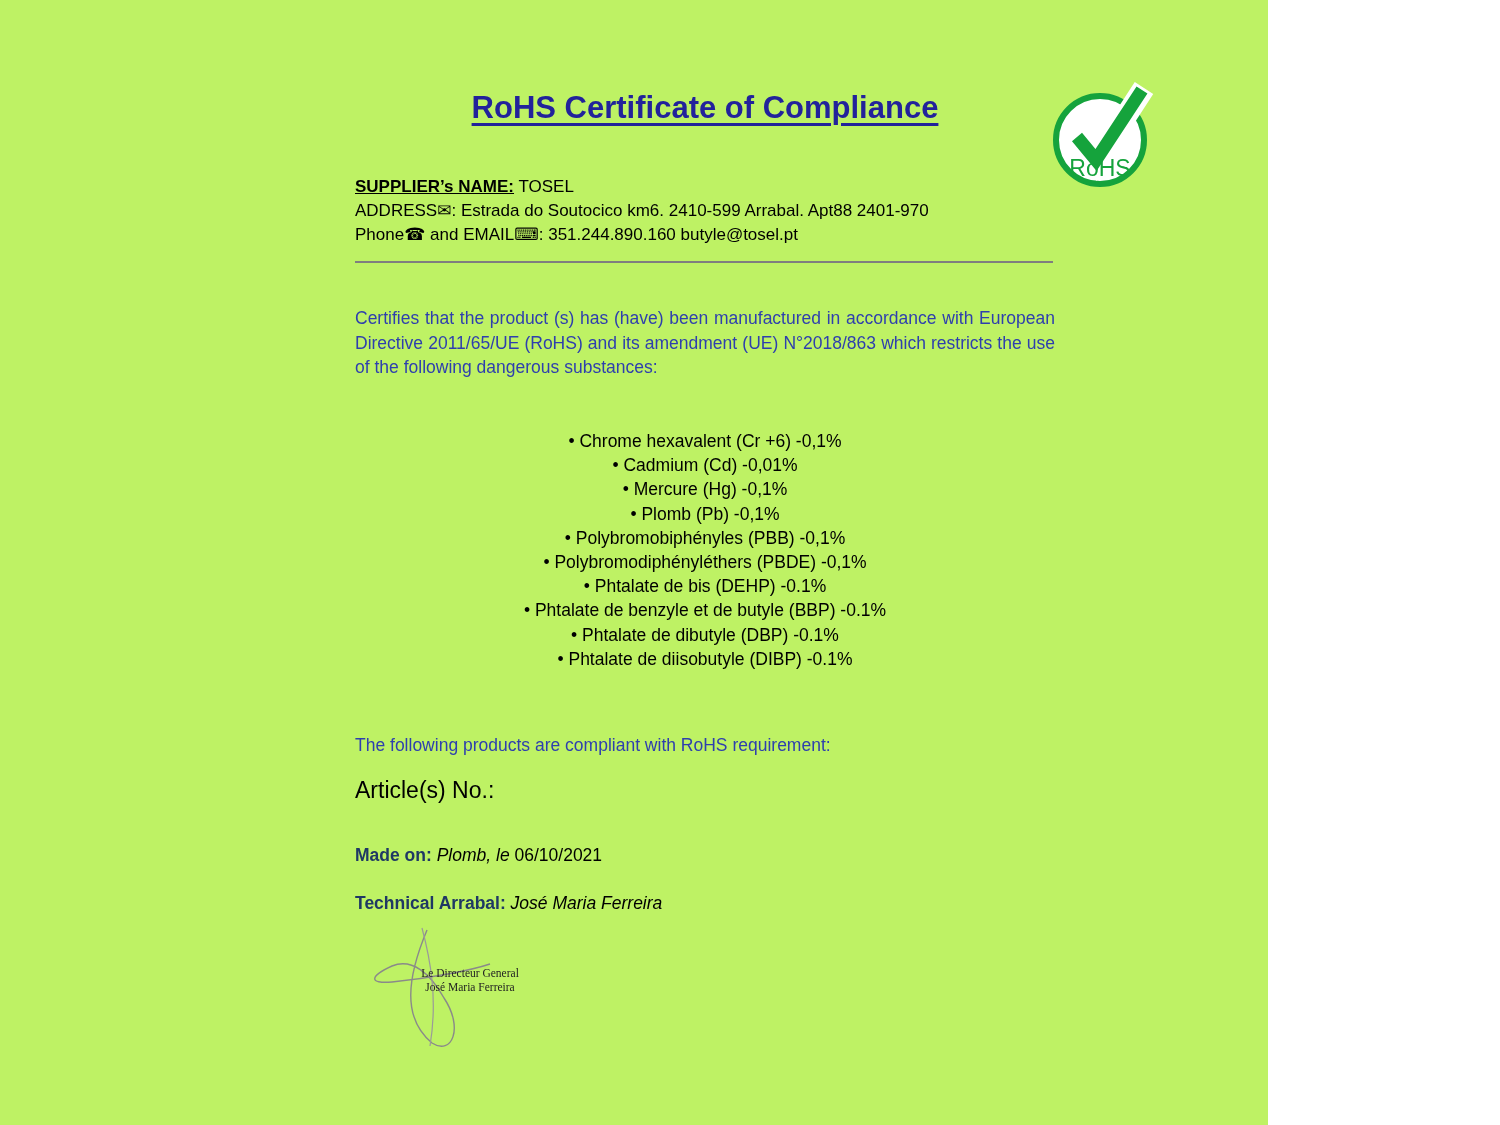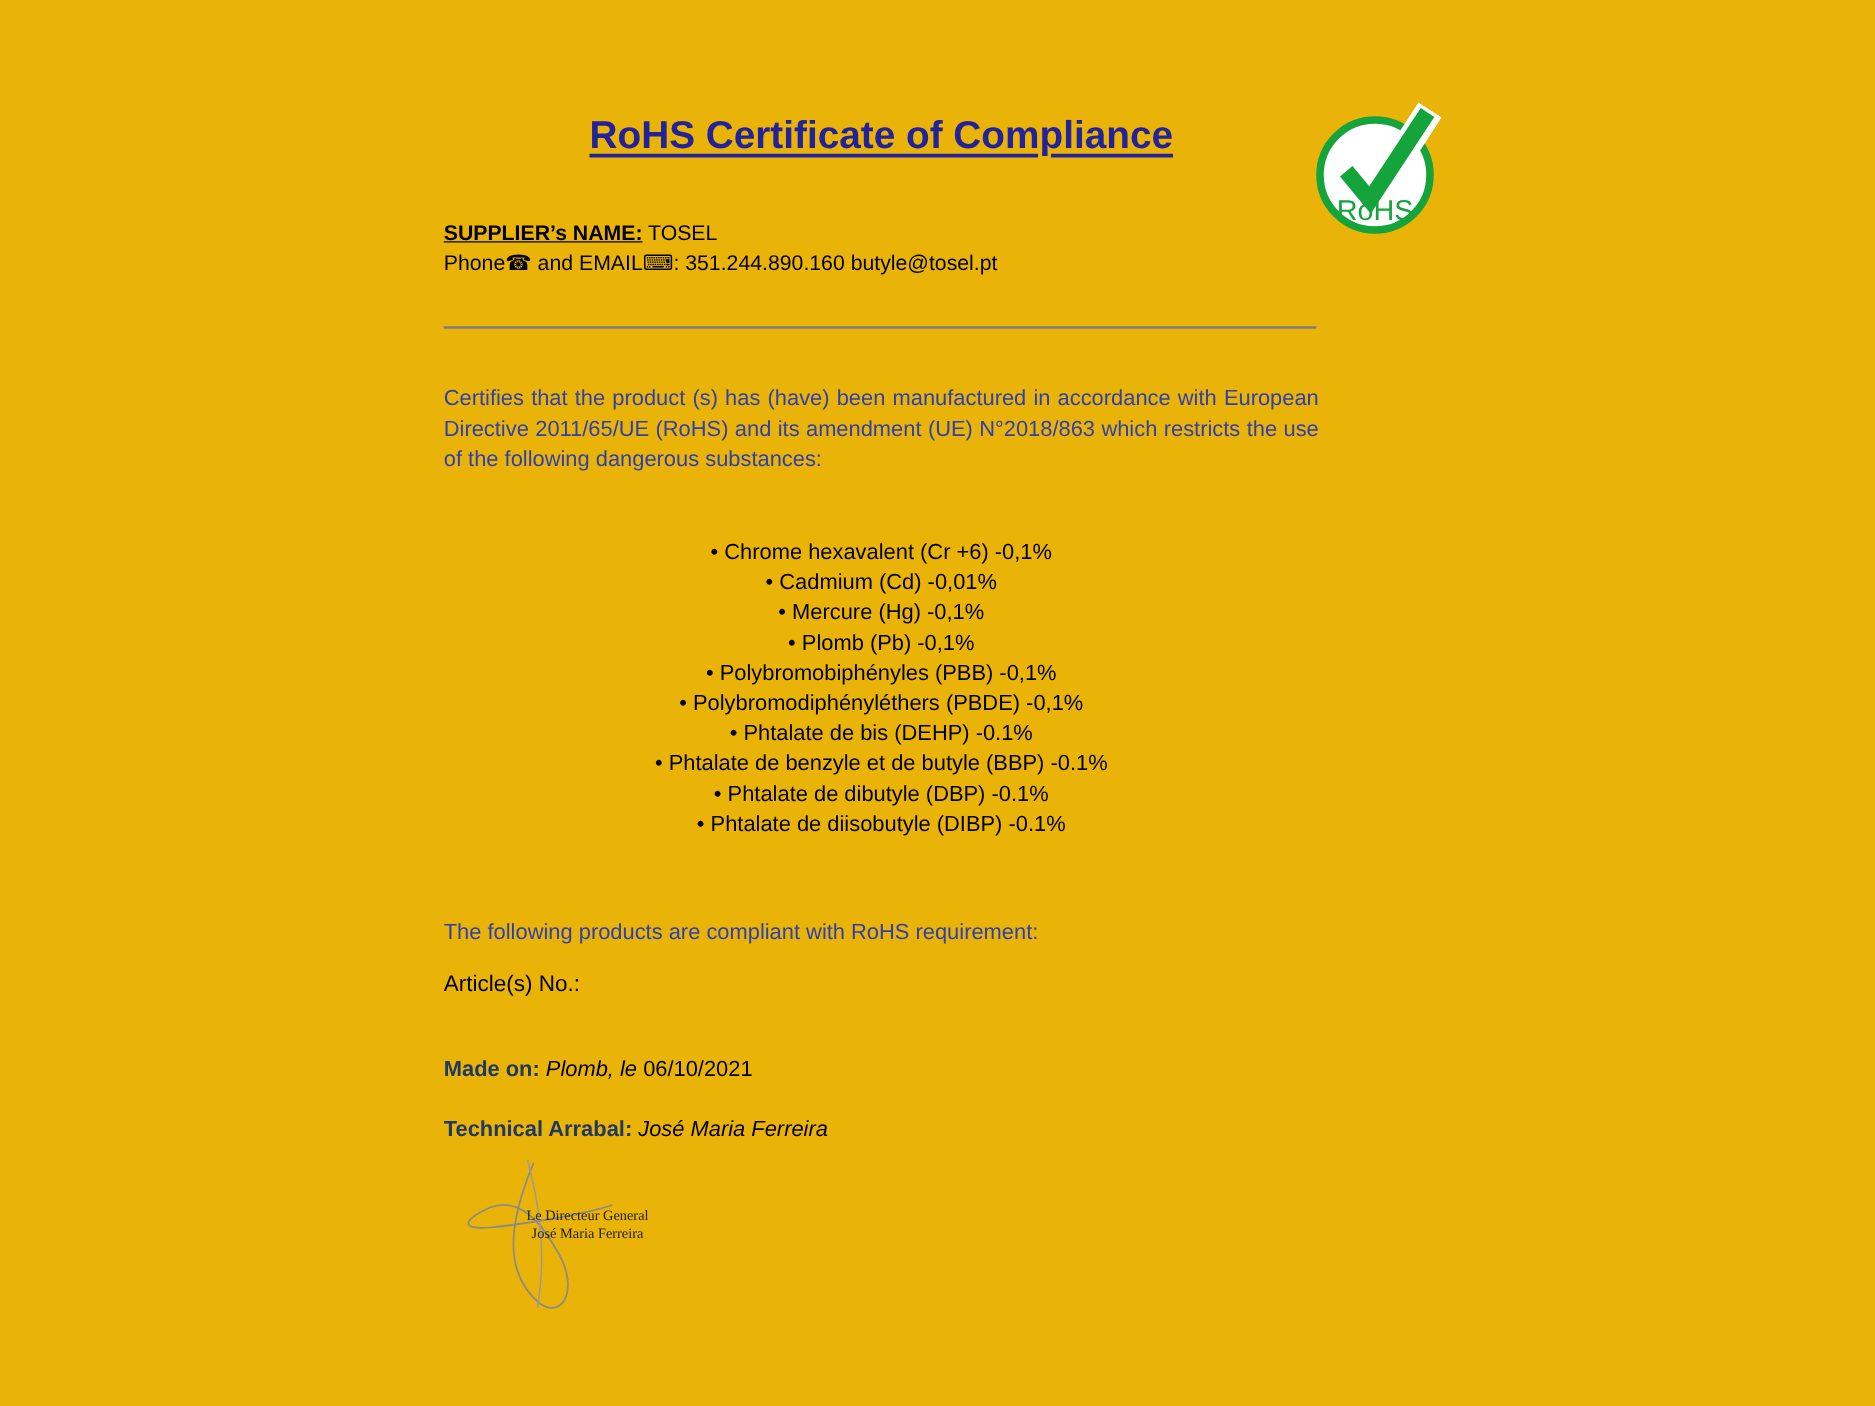--- a/index.html
+++ b/index.html
@@ -1,23 +1,23 @@
 <!DOCTYPE html>
 <html><head>
 <meta charset="utf-8">
 <style>
   * { margin: 0; padding: 0; box-sizing: border-box; }
   html, body { background: #ffffff; }
   body { font-family: "Liberation Sans", sans-serif; }
 
   .page {
     position: relative;
-    width: 1500px;
+    width: 1268px;
     height: 1125px;
-    background: #eab308;
+    background: #bef264;
     overflow: hidden;
   }
 
   .doc-title {
     position: absolute;
     left: 355px;
     top: 90px;
     width: 700px;
     text-align: center;
     font-size: 31px;
@@ -91,21 +91,21 @@
     width: 700px;
     font-size: 17.5px;
     color: #2E3FAE;
   }
 
   .article-line {
     position: absolute;
     left: 355px;
     top: 777px;
     width: 700px;
-    font-size: 18px;
+    font-size: 23px;
     color: #000000;
   }
 
   .made-on-line {
     position: absolute;
     left: 355px;
     top: 845px;
     width: 700px;
     font-size: 17.5px;
     color: #000000;
@@ -165,20 +165,23 @@
 
       <path d="M 26 56 L 46 82 L 94 8" fill="none" stroke="#ffffff" stroke-width="22"></path>
       <path d="M 27 57 L 46 80 L 92 10" fill="none" stroke="#15A33C" stroke-width="13"></path>
       <text x="50" y="96" text-anchor="middle" font-family="Liberation Sans, sans-serif" font-size="23" fill="#15A33C">RoHS</text>
     </svg>
   </div>
 
   <div class="supplier-block">
     <div>
       <span class="supplier-label">SUPPLIER’s NAME:</span><span> TOSEL</span>
+    </div>
+    <div>
+      <span>ADDRESS</span><span class="inline-icon">✉</span><span>: Estrada do Soutocico km6. 2410-599 Arrabal. Apt88 2401-970</span>
     </div>
     <div>
       <span>Phone</span><span class="inline-icon">☎</span><span> and EMAIL</span><span class="inline-icon">⌨</span><span>: 351.244.890.160 butyle@tosel.pt</span>
     </div>
   </div>
 
   <div class="divider"></div>
 
   <div class="cert-statement">Certifies that the product (s) has (have) been manufactured in accordance with European Directive 2011/65/UE (RoHS) and its amendment (UE) N°2018/863 which restricts the use of the following dangerous substances:</div>
 

